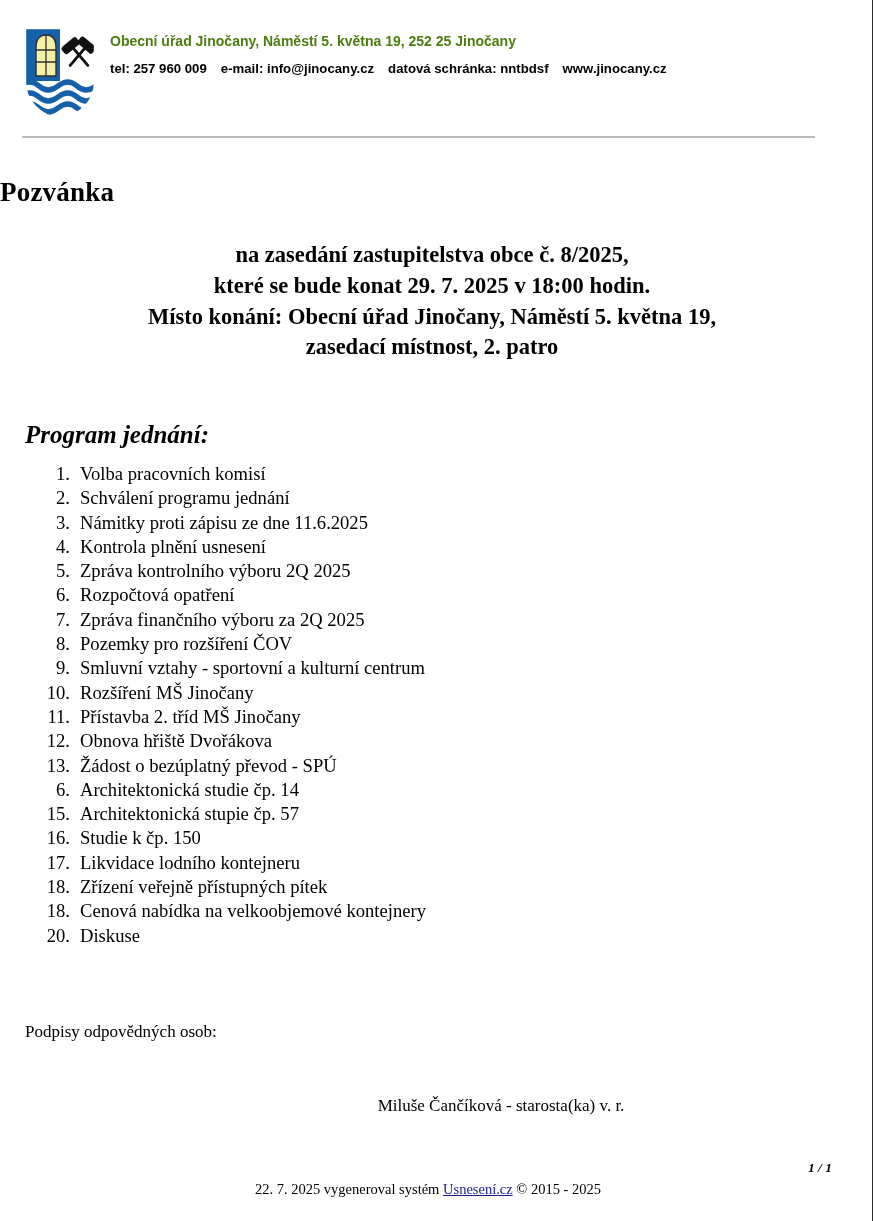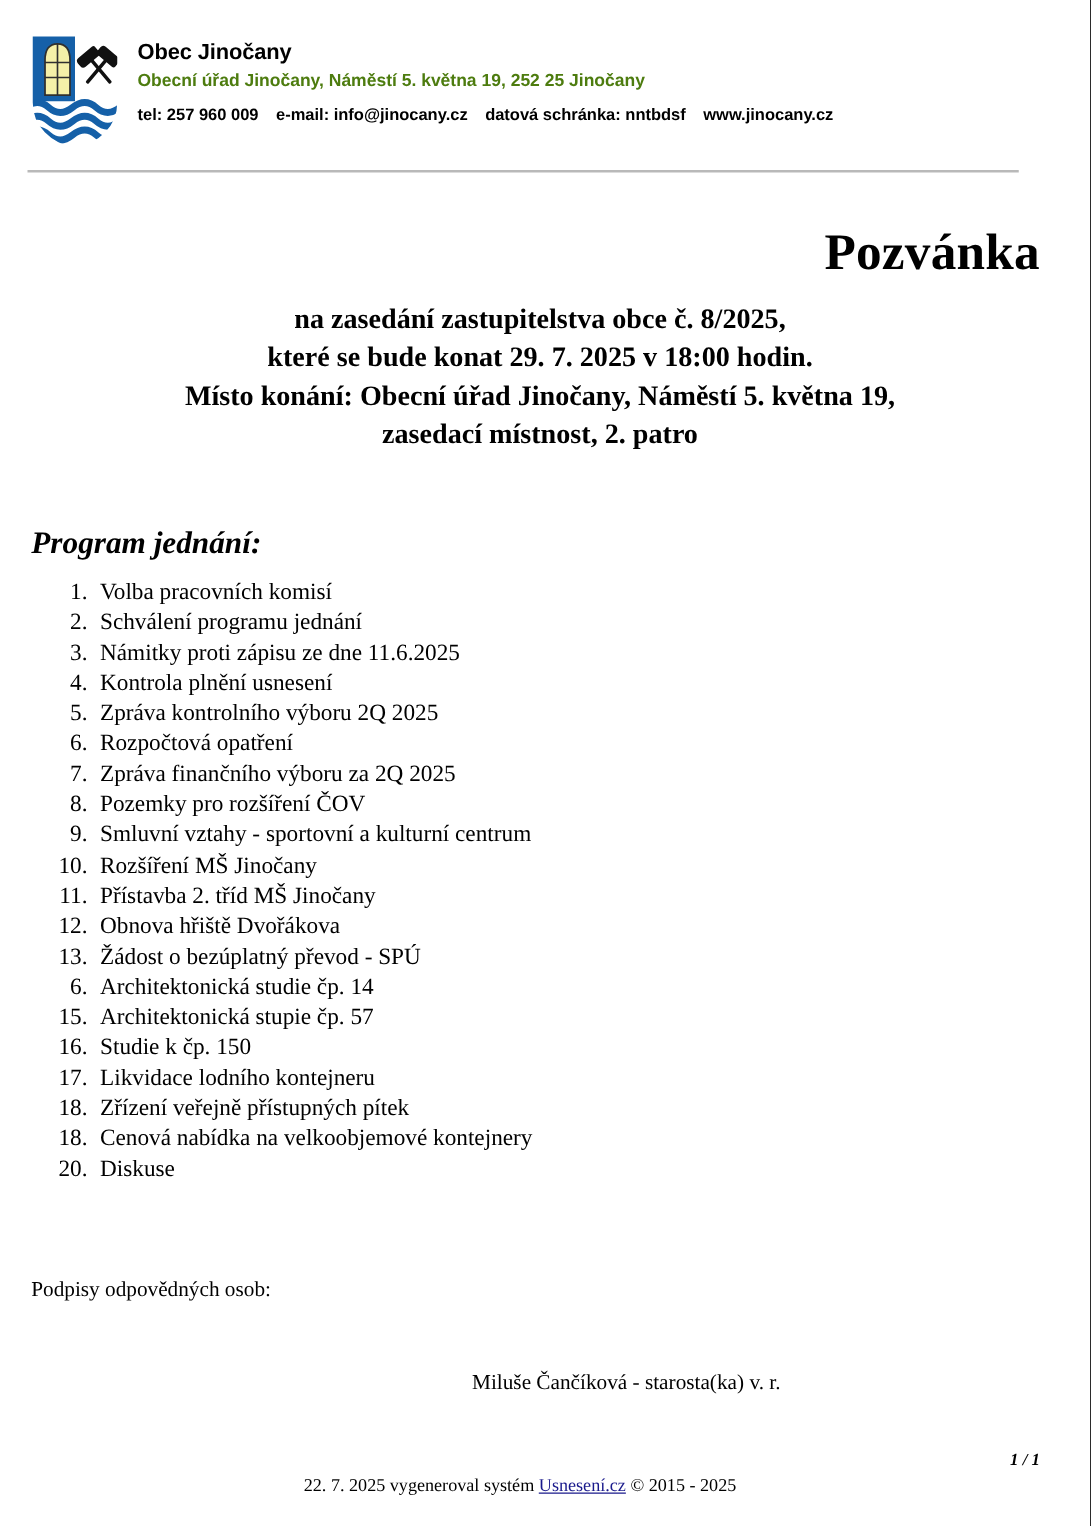--- a/index.html
+++ b/index.html
@@ -76,22 +76,22 @@
     height: 2px;
     background: #b9b9b9;
   }
 
   
   .doc-title {
     position: absolute;
     left: 0;
     top: 177px;
     width: 832px;
-    text-align: right;
-    font-size: 41px;
+    text-align: left;
+    font-size: 27px;
     font-weight: bold;
     letter-spacing: 0.2px;
   }
 
   .meeting-block {
     position: absolute;
     left: 0;
     top: 240px;
     width: 832px;
     text-align: center;
@@ -164,20 +164,21 @@
     font-style: italic;
   }
 
   .footer-generated {
     position: absolute;
     left: 0;
     top: 1181px;
     width: 832px;
     text-align: center;
     font-size: 14.5px;
+    padding-left: 12px;
   }
 
   .footer-generated a {
     color: #1a1a8c;
     text-decoration: underline;
   }
 </style>
 </head>
 <body>
 
@@ -222,21 +223,20 @@
             <path d="M-2 60 q10 -8 19 0 t19 0 t19 0 t19 0"></path>
             <path d="M-2 71 q10 -8 19 0 t19 0 t19 0 t19 0"></path>
             <path d="M-2 82 q10 -8 19 0 t19 0 t19 0 t19 0"></path>
           </g>
         </g>
         <path d="M3 2 H73 V56 C73 76 58 89 38 94 C18 89 3 76 3 56 Z" fill="none" stroke="#ffffff" stroke-width="2.4"></path>
       </svg>
     </div>
 
     <div class="letterhead-text">
-      <div class="org-name">Obec Jinočany</div>
       <div class="org-address">Obecní úřad Jinočany, Náměstí 5. května 19, 252 25 Jinočany</div>
       <div class="org-contact">
         <span>tel: 257 960 009</span><span class="gap"></span><span>e-mail: info@jinocany.cz</span><span class="gap"></span><span>datová schránka: nntbdsf</span><span class="gap"></span><span>www.jinocany.cz</span>
       </div>
     </div>
   </div>
 
   <div class="rule"></div>
 
   <div class="doc-title">Pozvánka</div>

